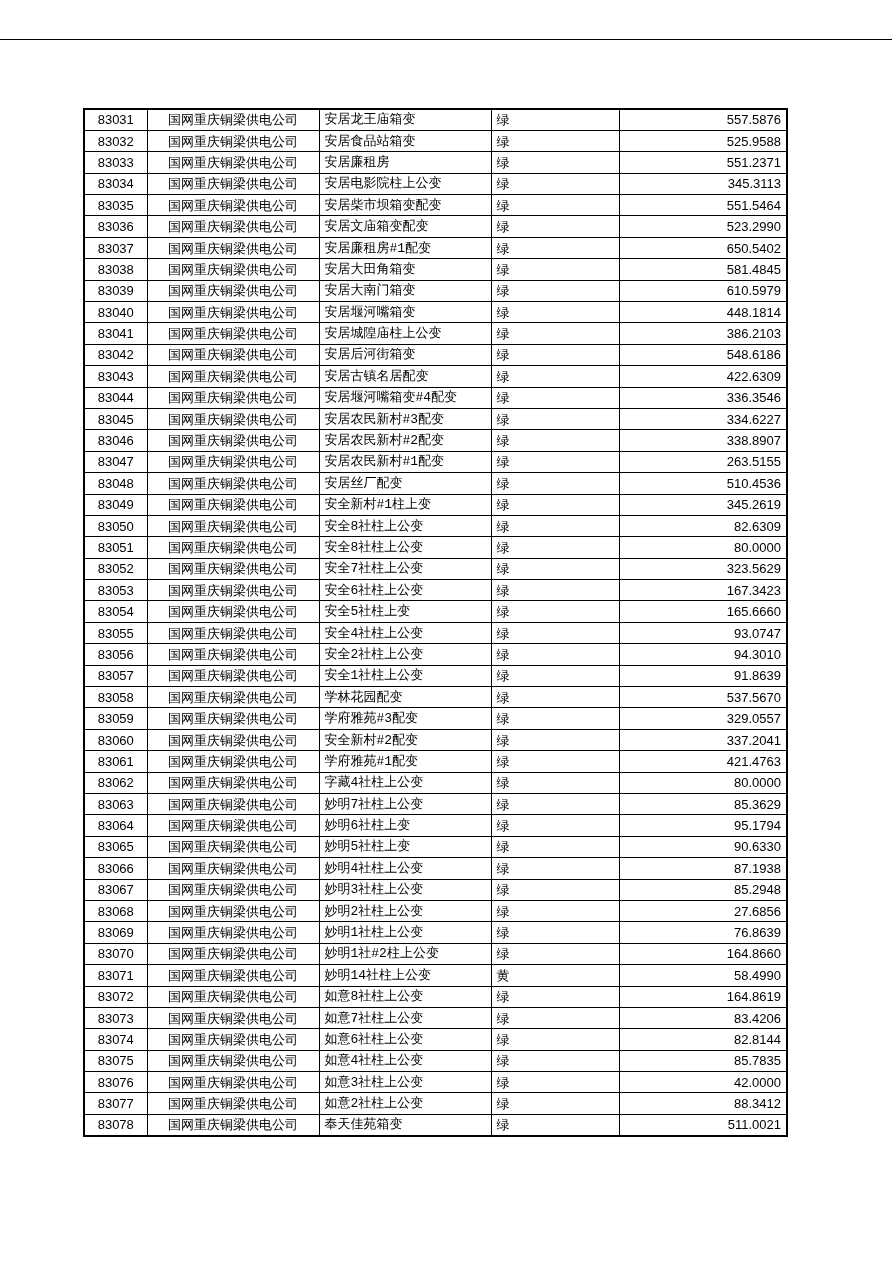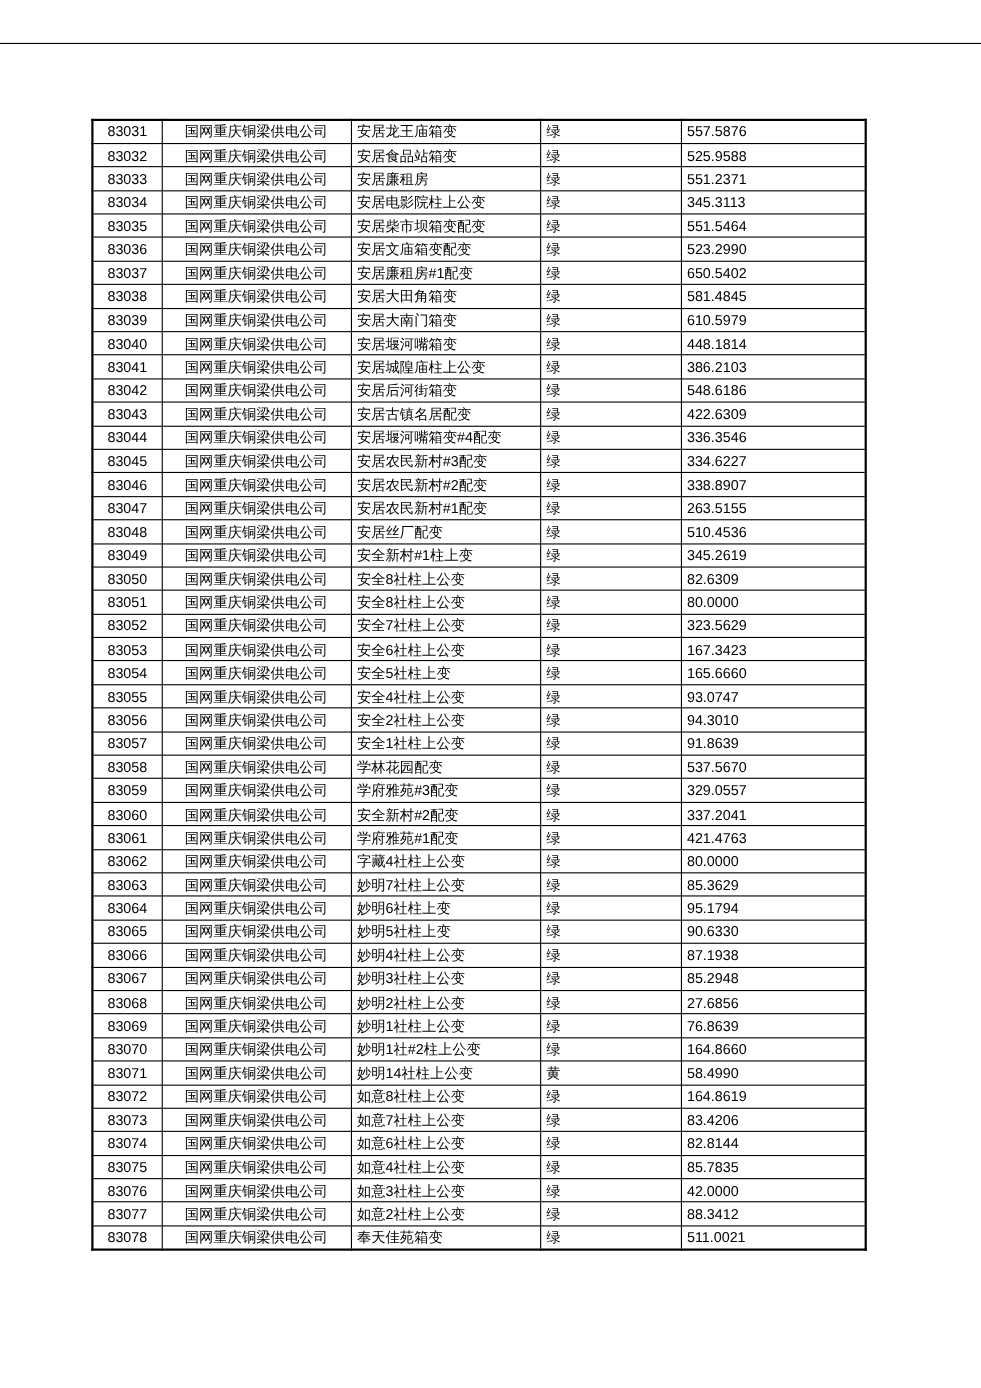--- a/index.html
+++ b/index.html
@@ -34,23 +34,23 @@
     padding: 0 5px;
     font-size: 13px;
     line-height: 1;
     color: #000000;
     white-space: nowrap;
     overflow: hidden;
     vertical-align: middle;
   }
   td.c-id      { text-align: center; margin-top: 32px; }
   td.c-company { text-align: center; margin-left: 11px; }
-  td.c-station { text-align: left; }
+  td.c-station { text-align: left; font-family: Liberation Mono, monospace; }
   td.c-status  { text-align: left; }
-  td.c-value   { text-align: left; }
+  td.c-value   { text-align: right; }
 </style>
 </head>
 <body>
 
 <div>
   <div class="top-rule"></div>
 
   <table class="grid-table">
     <colgroup>
       <col style="width:63px">

